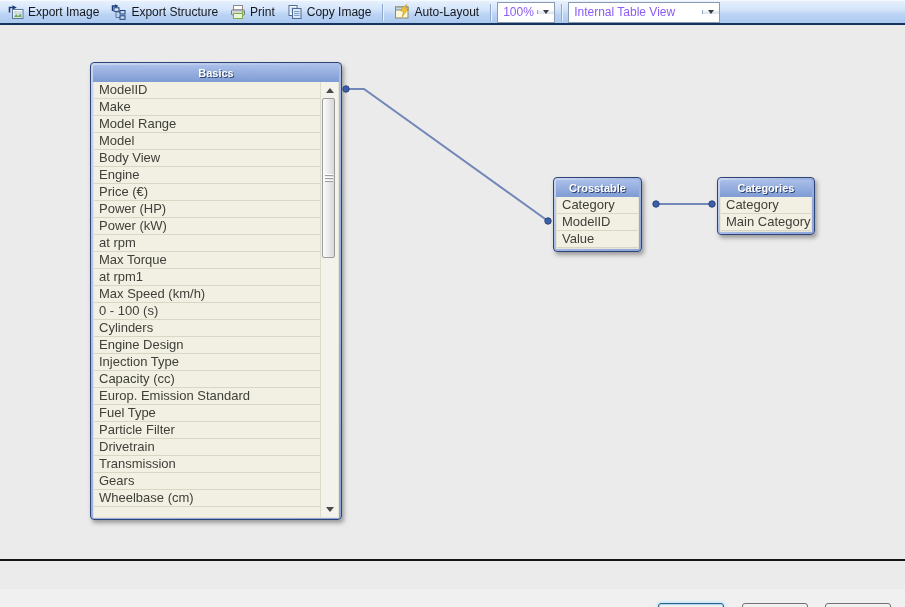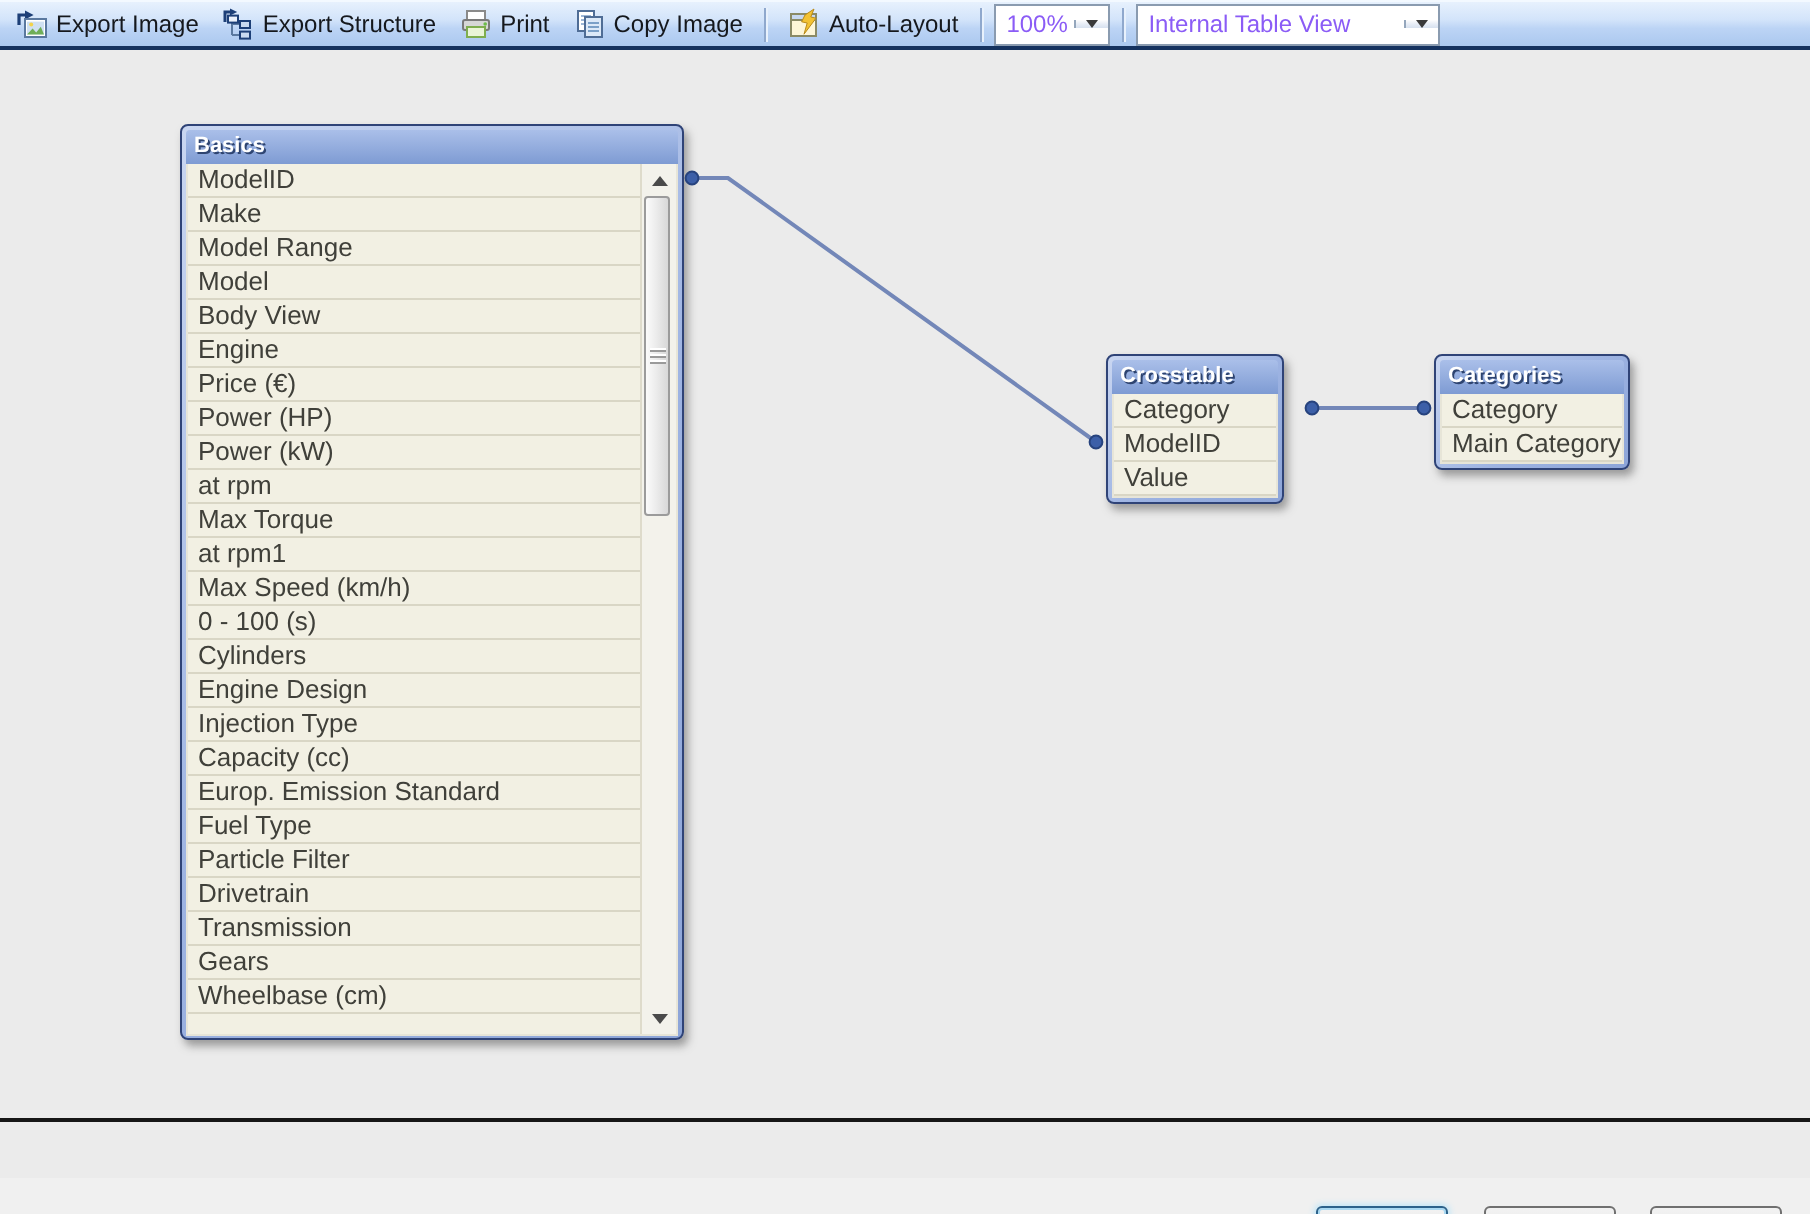--- a/index.html
+++ b/index.html
@@ -30,21 +30,21 @@
   .view-combo{width:150px;}
 
   
   .canvas{position:absolute;top:25px;left:0;width:905px;height:534px;background:#ebebeb;}
 
   .dbtable{position:absolute;box-sizing:border-box;border:1px solid #2f4377;border-radius:4px;
     padding:2px;background:linear-gradient(135deg,#c9d6f1 0%,#9db3e2 55%,#8da5d8 100%);
     box-shadow:2px 3px 4px rgba(90,90,90,.55);}
   .dbtable-title{height:17px;line-height:17px;font-size:11px;font-weight:bold;color:#fff;
     padding:0 4px;background:linear-gradient(#aabfe9,#7e9bd3);
-    text-shadow:1px 1px 0 #2e4470;border-radius:2px 2px 0 0;cursor:default;}
+    text-shadow:1px 1px 0 #2e4470;border-radius:2px 2px 0 0;cursor:default;text-align:center;}
   .dbtable-inner{display:flex;background:#f2f0e3;border:1px solid #e7e5d8;border-top:none;}
   .dbtable-body{flex:1;overflow:hidden;}
   .dbrow{height:17px;line-height:16px;font-size:13px;color:#40403a;padding-left:5px;
     border-bottom:1px solid #d9d6c5;box-sizing:border-box;white-space:nowrap;overflow:hidden;}
 
   #t-basics{left:90px;top:37px;width:252px;height:458px;}
   #t-basics .dbtable-inner{height:435px;}
   #t-cross{left:553px;top:152px;width:89px;}
   #t-cats{left:717px;top:152px;width:98px;}
 

